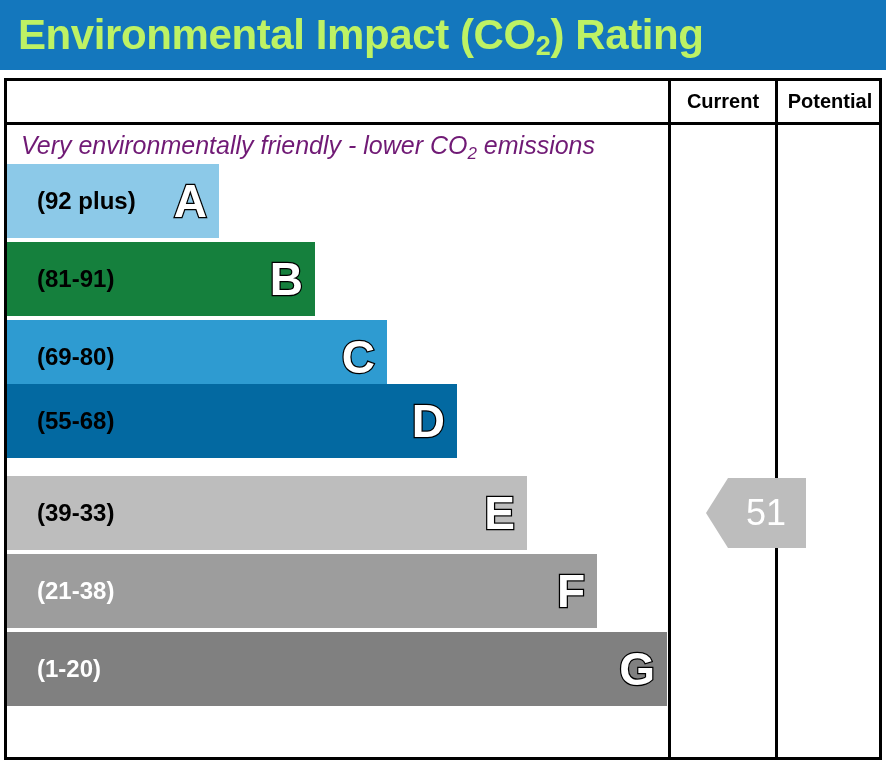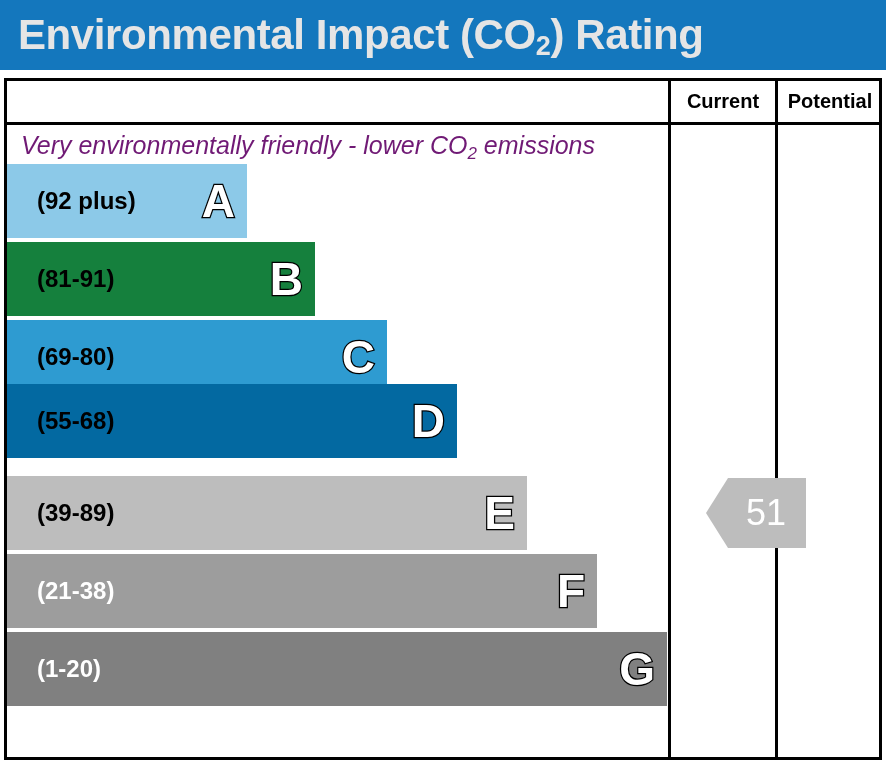--- a/index.html
+++ b/index.html
@@ -27,21 +27,21 @@
     width: 886px;
     height: 70px;
     background: #1477BD;
   }
   .header-title {
     position: absolute;
     left: 18px;
     top: 9px;
     font-size: 42px;
     font-weight: bold;
-    color: #e5e5e5;
+    color: #bef264;
     letter-spacing: -0.4px;
     white-space: nowrap;
     line-height: 52px;
   }
   .header-title sub {
     font-size: 27px;
     vertical-align: baseline;
     position: relative;
     top: 6px;
   }
@@ -182,38 +182,38 @@
     <div class="vline col-potential"></div>
 
     <div class="col-head current">Current</div>
     <div class="col-head potential">Potential</div>
 
     <div class="chart-area">
 
       <div class="caption top"><span>Very environmentally friendly - lower CO</span><sub>2</sub><span> emissions</span></div>
 
       <div id="bands-host">
-          <div class="band" style="top: 39px; width: 240px; background: rgb(140, 201, 232);">
+          <div class="band" style="top: 39px; width: 212px; background: rgb(140, 201, 232);">
             <div class="band-range">(92 plus)</div>
             <div class="band-letter">A</div>
           </div>
           <div class="band" style="top: 117px; width: 308px; background: #15803d;">
             <div class="band-range">(81-91)</div>
             <div class="band-letter">B</div>
           </div>
           <div class="band" style="top: 195px; width: 380px; background: rgb(46, 155, 209); padding-left: 32px;">
             <div class="band-range">(69-80)</div>
             <div class="band-letter">C</div>
           </div>
           <div class="band" style="top: 259px; width: 450px; background: #0369a1; padding-left: 18px;">
             <div class="band-range">(55-68)</div>
             <div class="band-letter">D</div>
           </div>
           <div class="band" style="top: 351px; width: 520px; background: rgb(189, 189, 189);">
-            <div class="band-range">(39-89)</div>
+            <div class="band-range">(39-33)</div>
             <div class="band-letter">E</div>
           </div>
           <div class="band" style="top: 429px; width: 590px; background: rgb(157, 157, 157);">
             <div class="band-range light">(21-38)</div>
             <div class="band-letter">F</div>
           </div>
           <div class="band" style="top: 507px; width: 660px; background: rgb(128, 128, 128);">
             <div class="band-range light">(1-20)</div>
             <div class="band-letter">G</div>
           </div>

